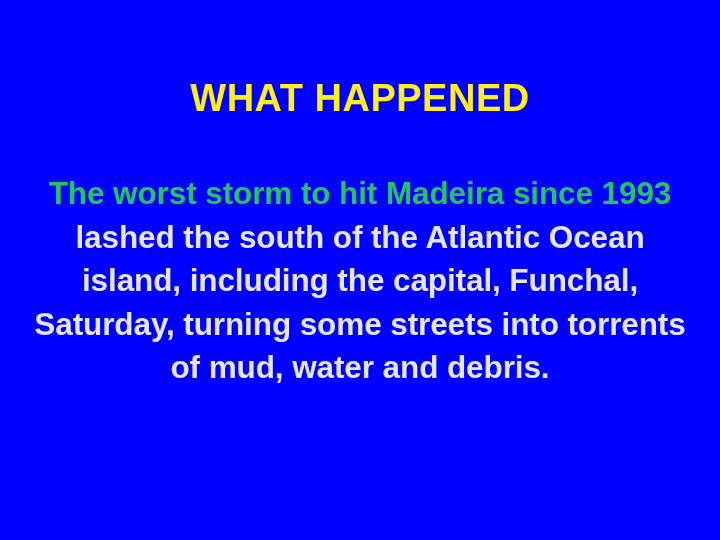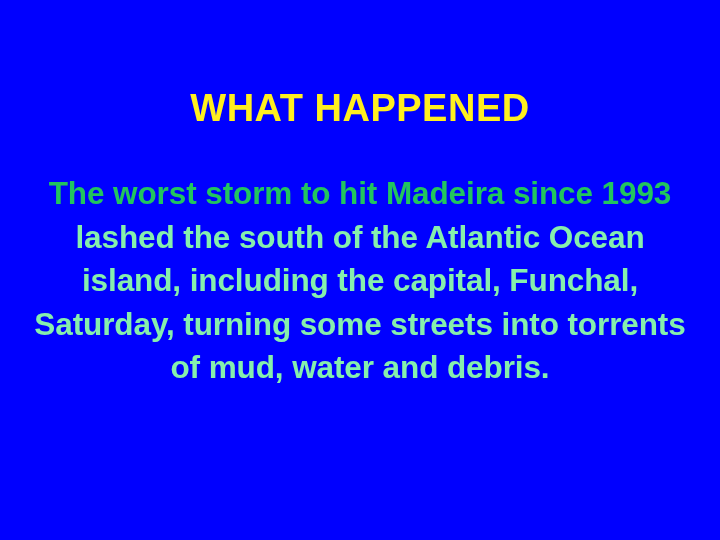--- a/index.html
+++ b/index.html
@@ -14,21 +14,21 @@
   }
   #slide {
     position: relative;
     width: 720px;
     height: 540px;
     background: #0000ff;
     box-sizing: border-box;
   }
   #slide-title {
     position: absolute;
-    top: 86px;
+    top: 76px;
     left: 0;
     width: 720px;
     text-align: center;
     color: #ffef1f;
     font-size: 38px;
     font-weight: bold;
     letter-spacing: 0.5px;
     line-height: 44px;
     white-space: nowrap;
   }
@@ -41,21 +41,21 @@
     font-size: 31.5px;
     font-weight: bold;
     line-height: 43.5px;
     color: #ffffff;
     letter-spacing: -0.1px;
   }
   .hl {
     color: #22c55e;
   }
   .bodytext {
-    color: #86efac;
+    color: #e5e5e5;
   }
 </style>
 </head>
 <body>
 
 <div id="slide">
 
   <div id="slide-title">WHAT HAPPENED</div>
 
   <div id="slide-body">

